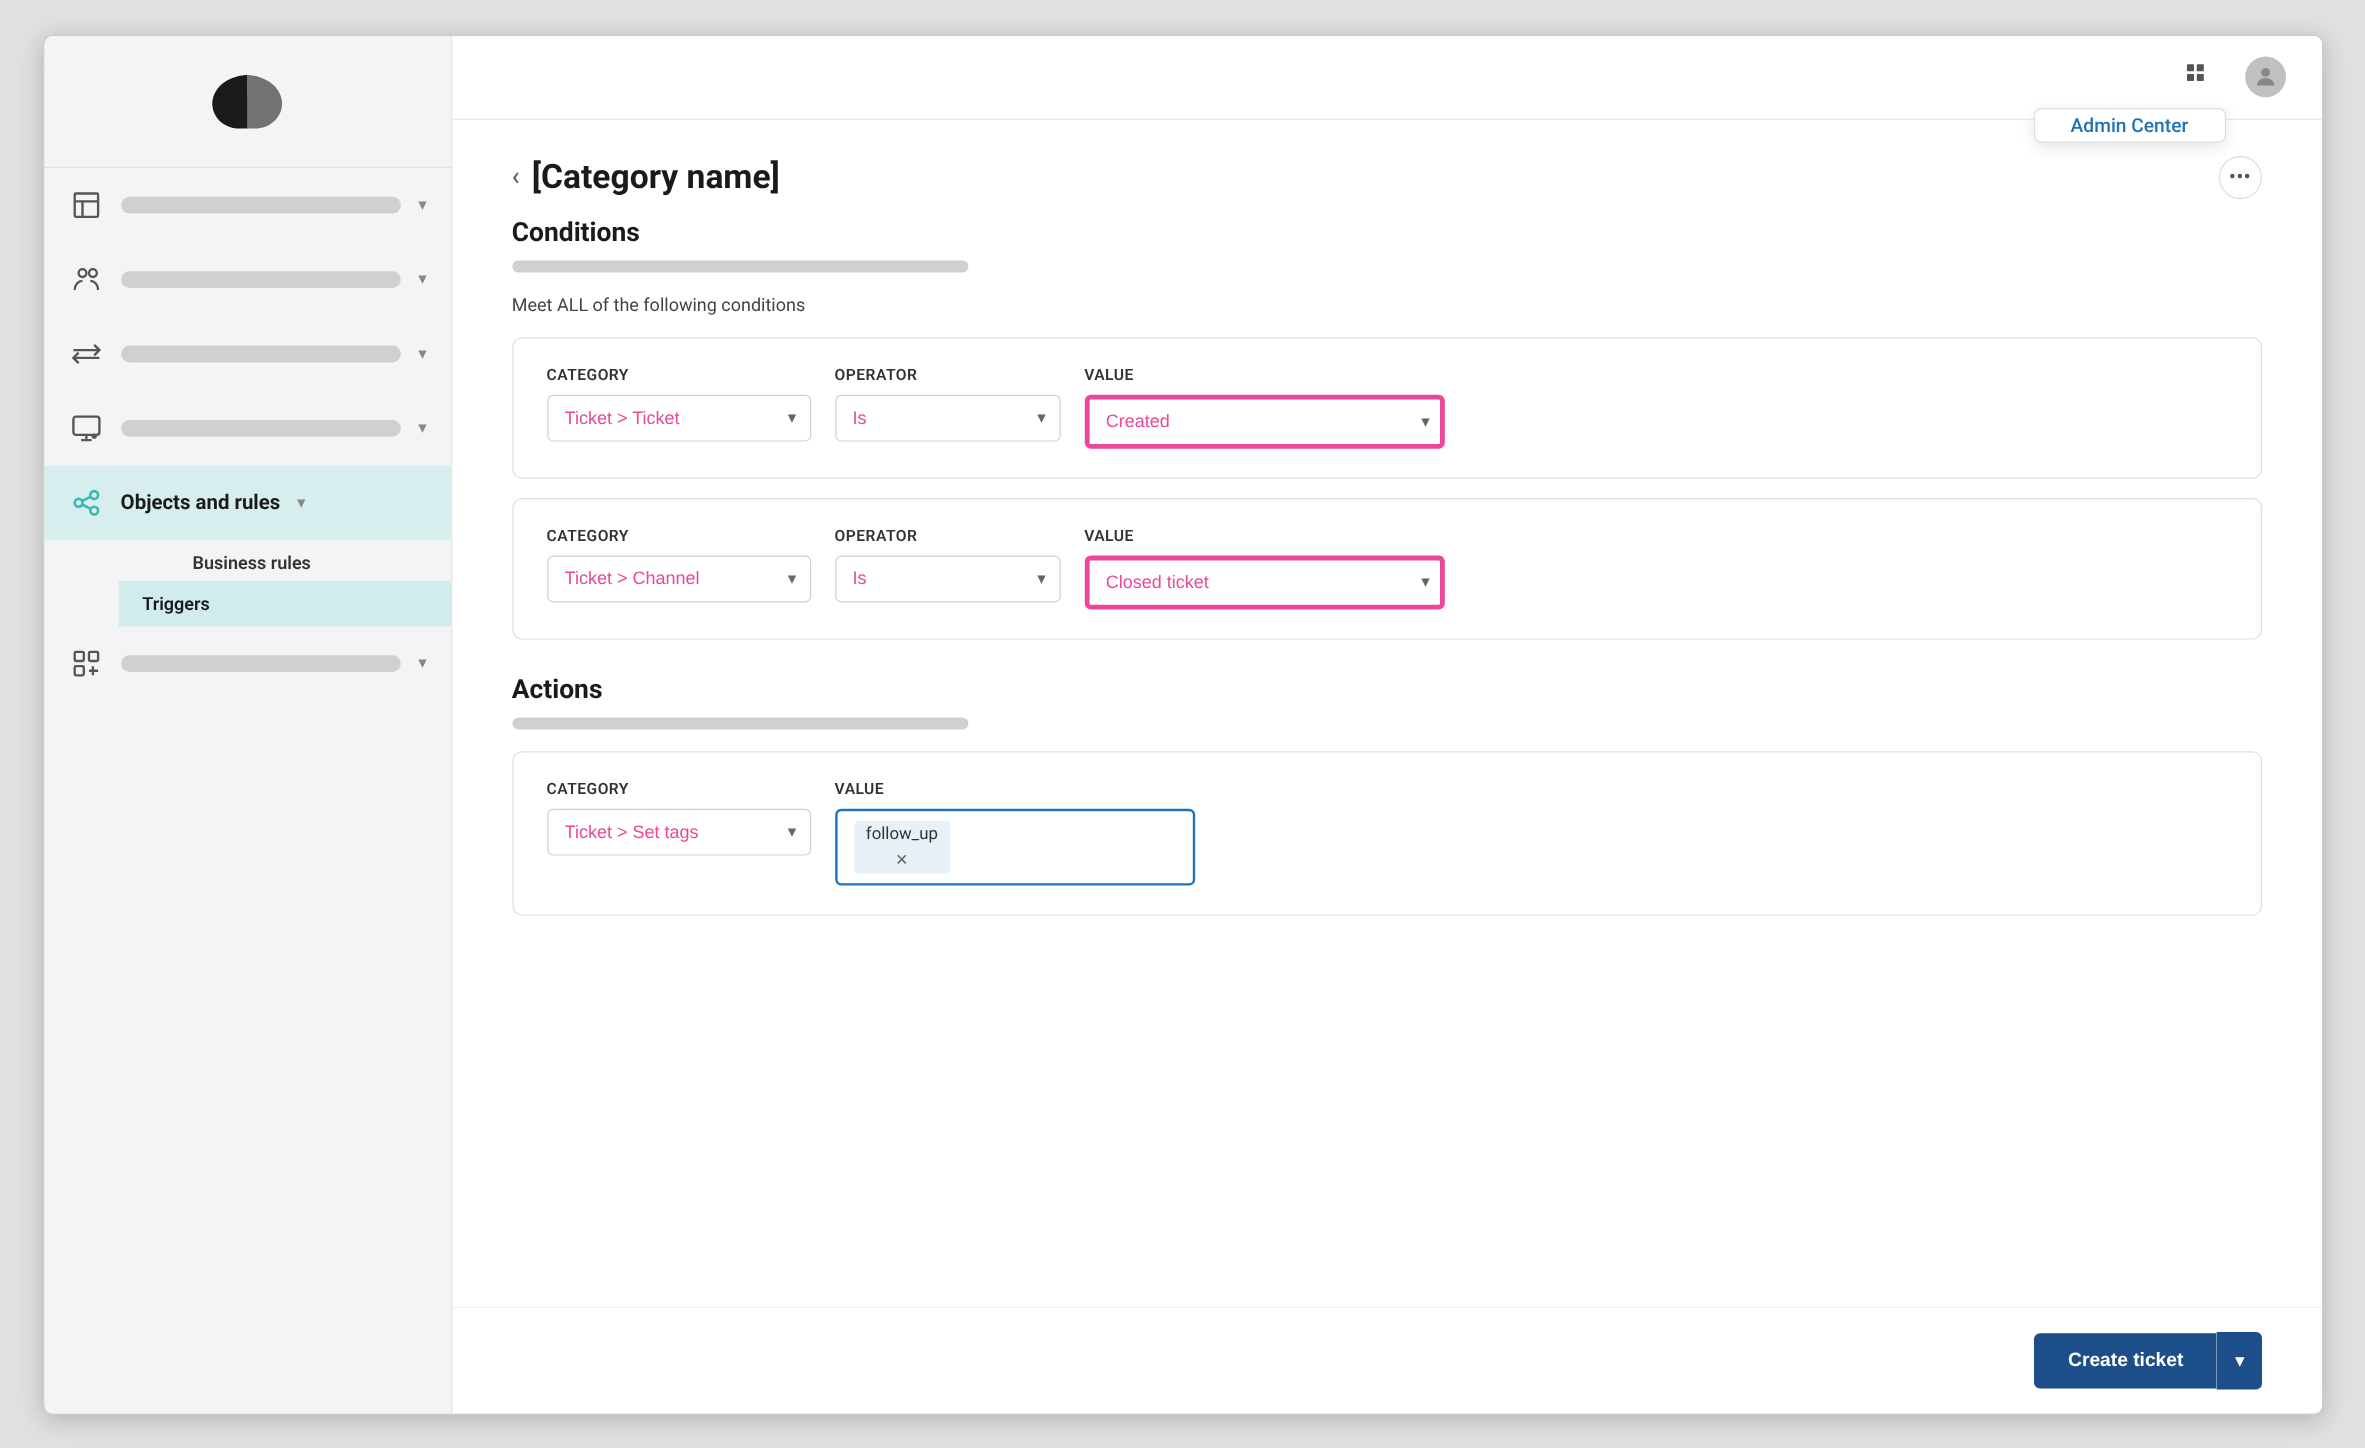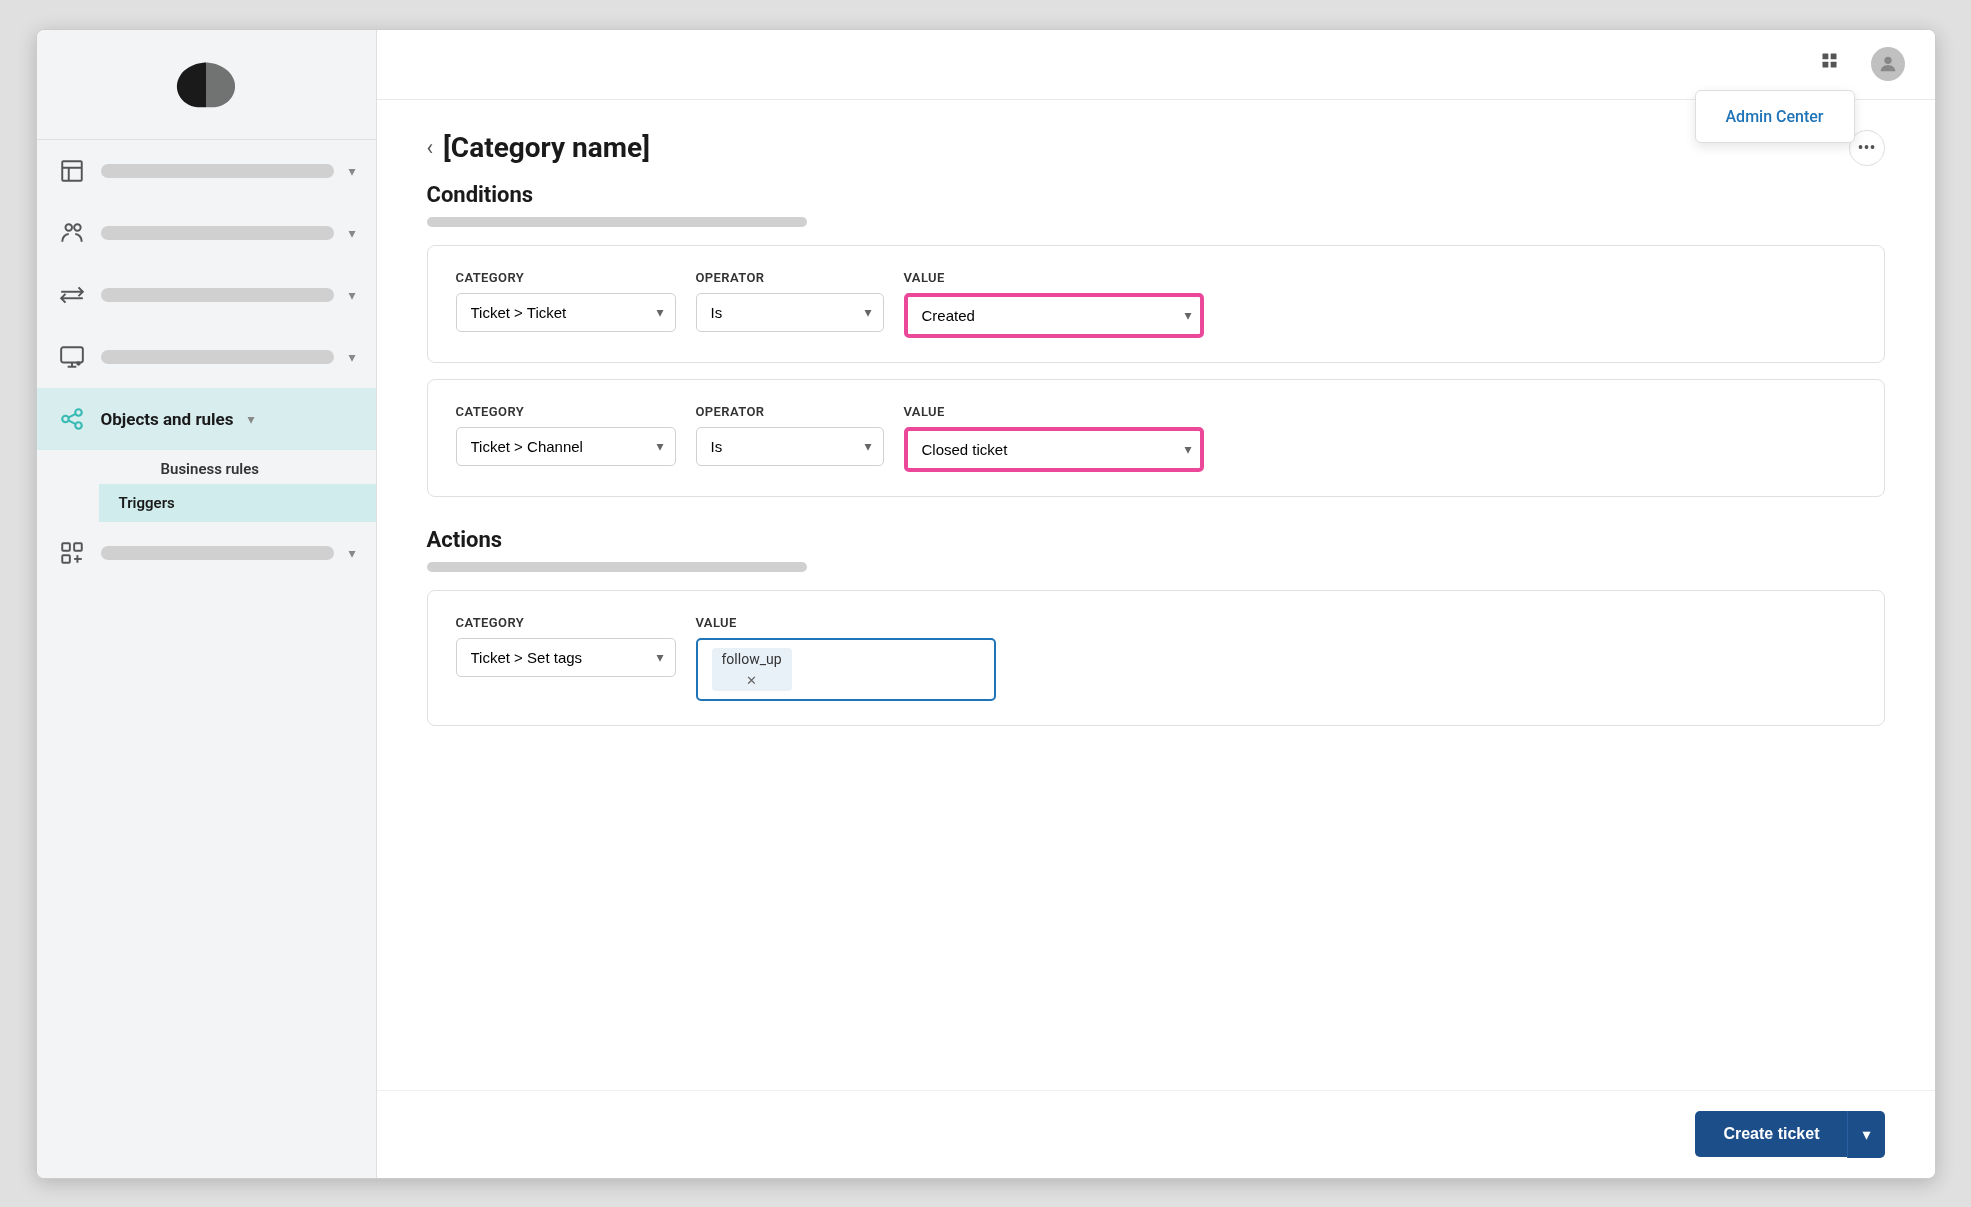--- a/index.html
+++ b/index.html
@@ -129,21 +129,21 @@
       gap: 20px;
       position: relative;
     }
     .admin-center-dropdown {
       position: absolute;
       right: 80px;
       top: 60px;
       background: #fff;
       border: 1px solid #ddd;
       border-radius: 6px;
-      padding: 16px 30px;
+      padding: 4px 30px;
       box-shadow: 0 4px 12px rgba(0,0,0,0.1);
       z-index: 100;
     }
     .admin-center-link {
       color: #1f73b7;
       font-size: 16px;
       font-weight: 500;
       text-decoration: none;
       cursor: pointer;
     }
@@ -249,21 +249,21 @@
       color: #333;
       text-transform: uppercase;
       letter-spacing: 0.03em;
     }
     .select-field {
       appearance: none;
       border: 1px solid #d0d0d0;
       border-radius: 5px;
       padding: 10px 40px 10px 14px;
       font-size: 15px;
-      color: #000000;
+      color: #ec4899;
       background: #fff;
       cursor: pointer;
       position: relative;
     }
     .select-wrapper {
       position: relative;
       display: inline-block;
     }
     .select-wrapper::after {
       content: '▾';
@@ -479,20 +479,21 @@
     <div class="content-area">
 
       <div class="breadcrumb-row">
         <span class="back-arrow">‹</span>
         <span class="page-title">[Category name]</span>
         <div class="more-options">•••</div>
       </div>
 
       <div class="section-title">Conditions</div>
       <div class="section-bar"></div>
+      <div class="section-subtitle">Meet ALL of the following conditions</div>
 
       <div class="condition-card">
         <div class="condition-row">
           <div class="field-group">
             <span class="field-label">Category</span>
             <div class="select-wrapper">
               <select class="select-field field-category">
                 <option>Ticket &gt; Ticket</option>
               </select>
             </div>

